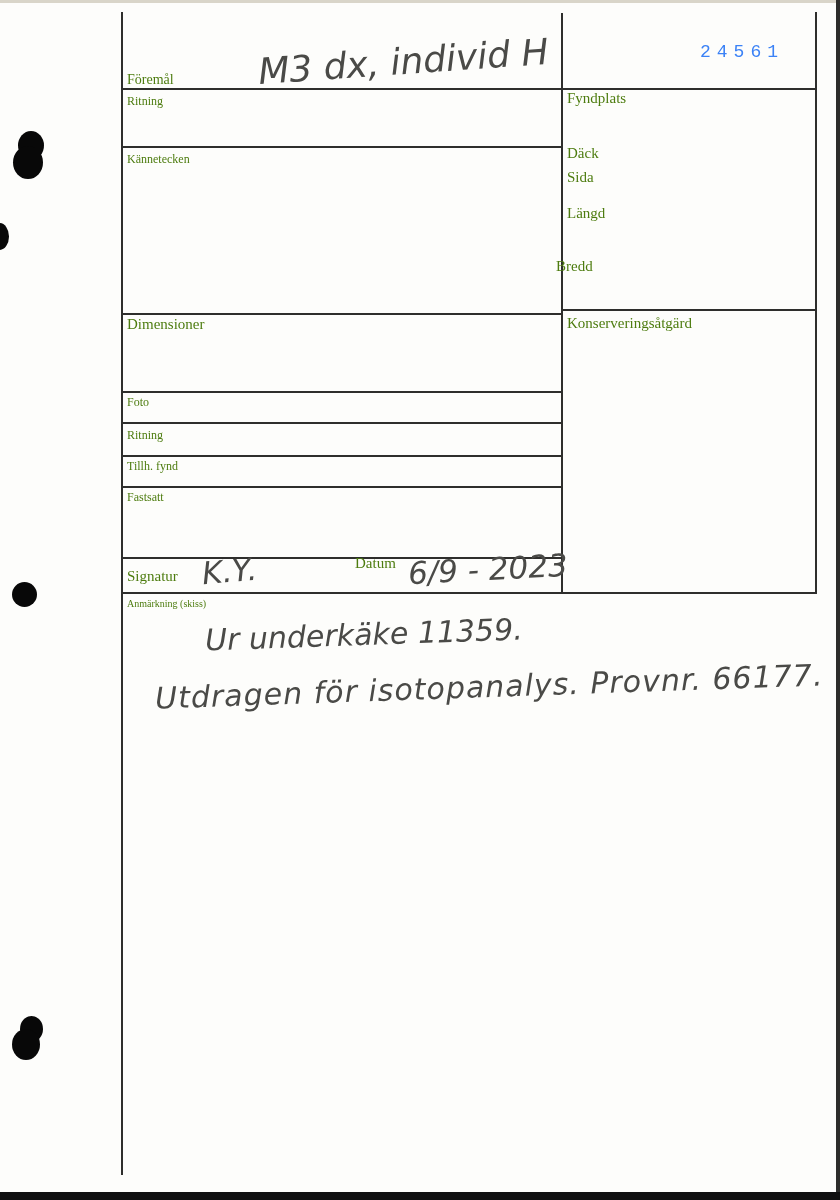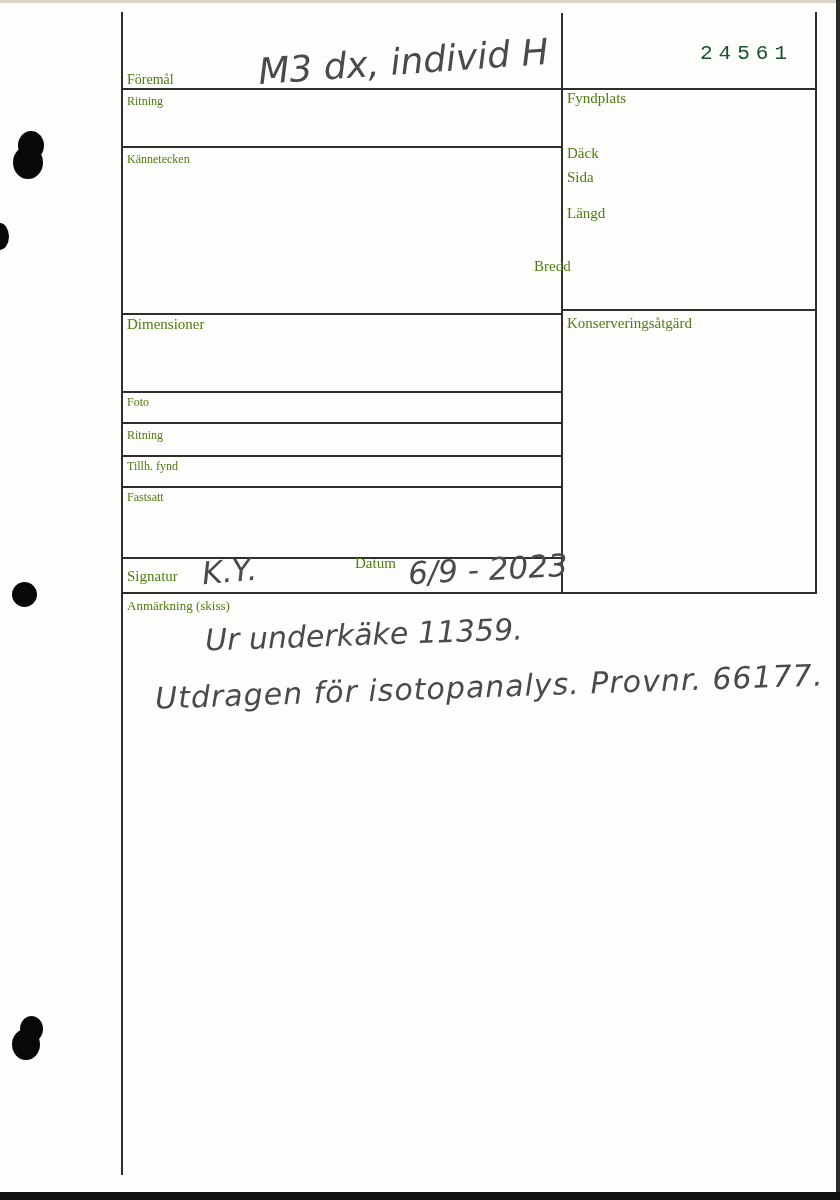--- a/index.html
+++ b/index.html
@@ -19,21 +19,21 @@
   .rule { position:absolute; background:#2e2e2c; }
   .v { width:2px; }
   .h { height:2px; }
   
   .label { position:absolute; color:#4d7c0f; white-space:nowrap; }
   .lbl-sm { font-size:12px; }
   .lbl-md { font-size:15px; }
   
   .stamp {
     position:absolute; font-family:"Liberation Mono", monospace;
-    font-size:21px; letter-spacing:6px; color:#14532d; white-space:nowrap;
+    font-size:18px; letter-spacing:6px; color:#3b82f6; white-space:nowrap;
   }
   
   .hw {
     position:absolute; font-family:"DejaVu Sans", sans-serif;
     font-style:italic; color:#4a4a47; white-space:nowrap; line-height:1;
   }
   .hw-foremal { left:258px; top:44px;  font-size:36px; transform:rotate(-4deg); }
   .hw-sign    { left:202px; top:556px; font-size:31px; transform:rotate(-5deg); }
   .hw-datum   { left:408px; top:554px; font-size:31px; transform:rotate(-3deg); }
   .hw-note1   { left:205px; top:620px; font-size:30px; transform:rotate(-2deg); }
@@ -77,34 +77,34 @@
   <div class="stamp" style="left:700px; top:42px;">24561</div>
 
   <div class="label lbl-md" style="left:127px; top:72px; font-size:14px;">Föremål</div>
   <div class="label lbl-sm" style="left:127px; top:94px;">Ritning</div>
   <div class="label lbl-sm" style="left:127px; top:152px;">Kännetecken</div>
 
   <div class="label lbl-md" style="left:567px; top:90px;">Fyndplats</div>
   <div class="label lbl-md" style="left:567px; top:129px;margin-top:16px;">Däck</div>
   <div class="label lbl-md" style="left:567px; top:169px;">Sida</div>
   <div class="label lbl-md" style="left:567px; top:205px;">Längd</div>
-  <div class="label lbl-md" style="left:534px; top:258px;">Bredd</div>
+  <div class="label lbl-md" style="left:556px; top:258px;">Bredd</div>
 
   <div class="label lbl-md" style="left:127px; top:316px;">Dimensioner</div>
   <div class="label lbl-md" style="left:567px; top:315px;text-align:center;">Konserveringsåtgärd</div>
 
   <div class="label lbl-sm" style="left:127px; top:395px;">Foto</div>
   <div class="label lbl-sm" style="left:127px; top:428px;">Ritning</div>
   <div class="label lbl-sm" style="left:127px; top:459px;">Tillh. fynd</div>
   <div class="label lbl-sm" style="left:127px; top:490px;">Fastsatt</div>
 
   <div class="label lbl-md" style="left:127px; top:568px;">Signatur</div>
   <div class="label lbl-md" style="left:355px; top:543px;margin-top:12px;">Datum</div>
 
-  <div class="label" style="left:127px; top:598px; font-size:13px;">Anmärkning (skiss)</div>
+  <div class="label" style="left:127px; top:598px; font-size:10px;">Anmärkning (skiss)</div>
 
   <div class="hw hw-foremal">M3 dx, individ H</div>
   <div class="hw hw-sign">K.Y.</div>
   <div class="hw hw-datum">6/9 - 2023</div>
   <div class="hw hw-note1">Ur underkäke 11359.</div>
   <div class="hw hw-note2">Utdragen för isotopanalys. Provnr. 66177.</div>
 
 </div>
 
 </body></html>

